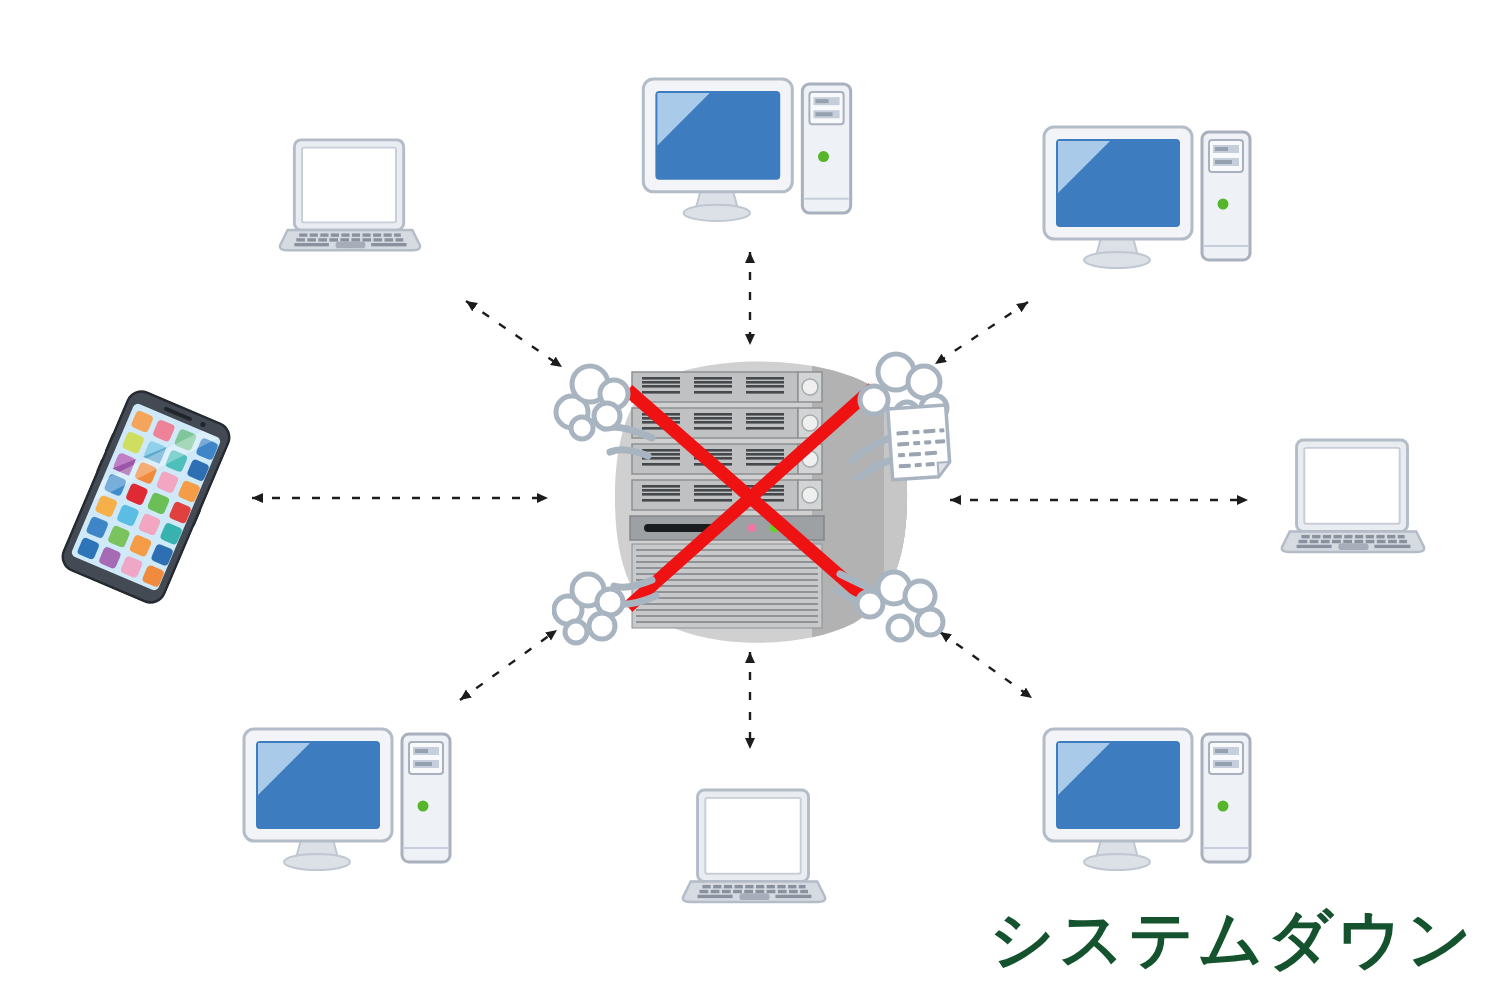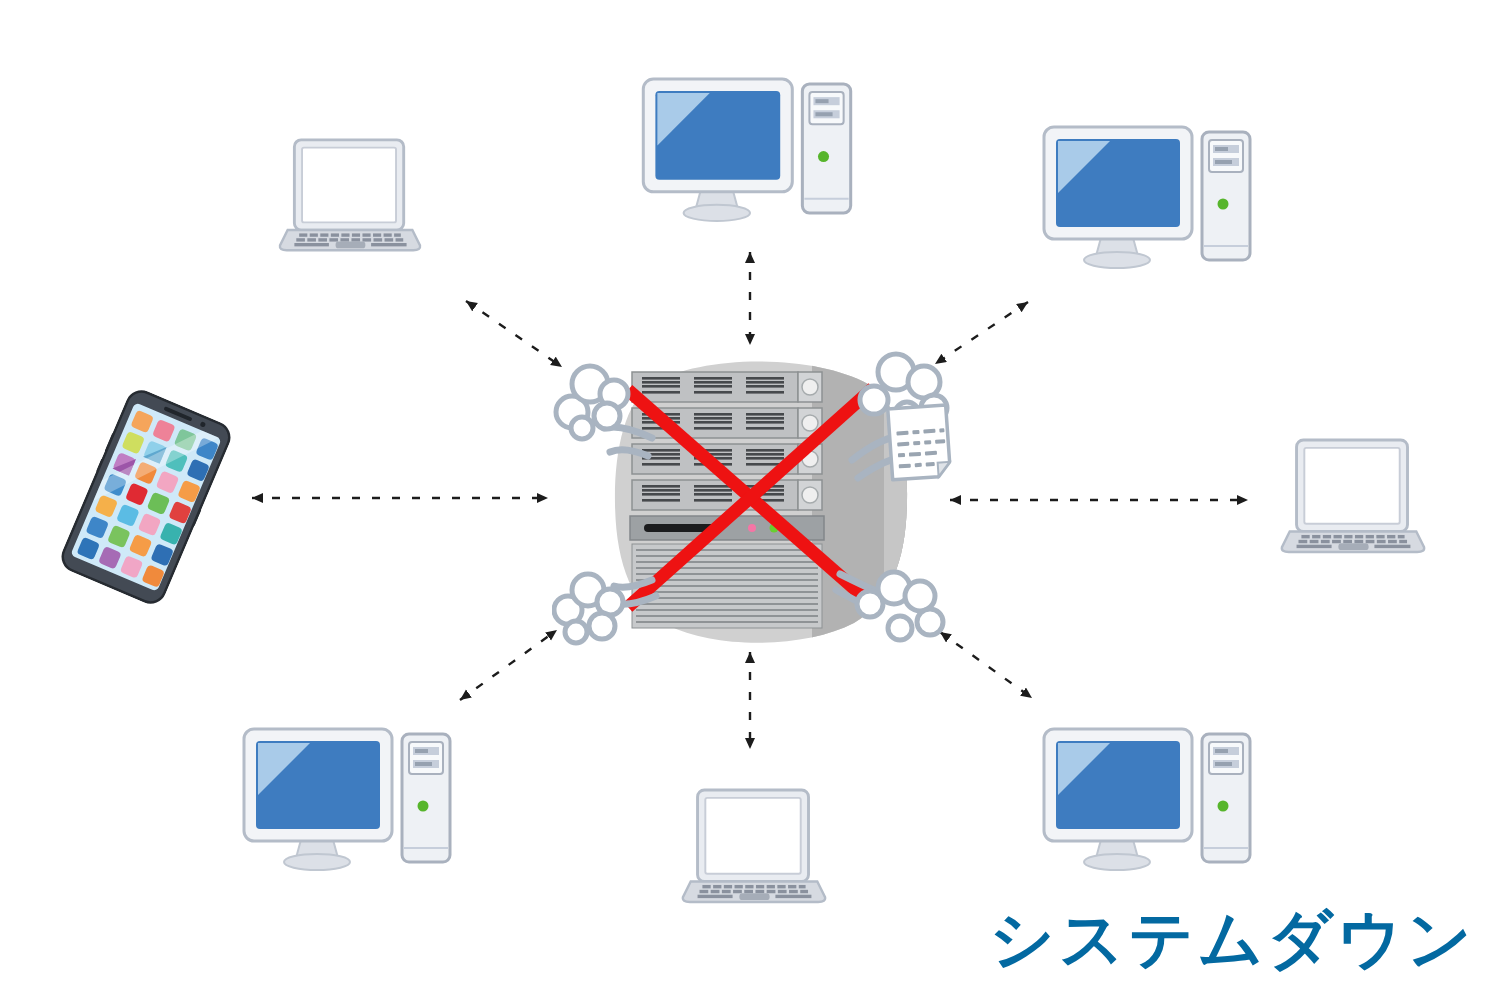--- a/index.html
+++ b/index.html
@@ -7,21 +7,21 @@
     width:1500px;height:1000px;background:#ffffff;overflow:hidden;position:relative;
     font-family:"DejaVu Sans","Liberation Sans",sans-serif;
   }
   .canvas{position:absolute;inset:0;}
   .dev{position:absolute;}
   .dev svg,svg{display:block;}
   .links{position:absolute;left:0;top:0;}
   .title{
     position:absolute;top:896px;right:24px;
     font-size:64px;font-weight:800;letter-spacing:4px;
-    color:#0369a1;white-space:nowrap;
+    color:#14532d;white-space:nowrap;
   }
   .phone-rot{transform:rotate(23deg);transform-origin:50% 50%;}
 </style>
 </head>
 <body>
 
 <div class="canvas">
 
   <svg width="0" height="0" style="position:absolute" aria-hidden="true">
     <defs>

